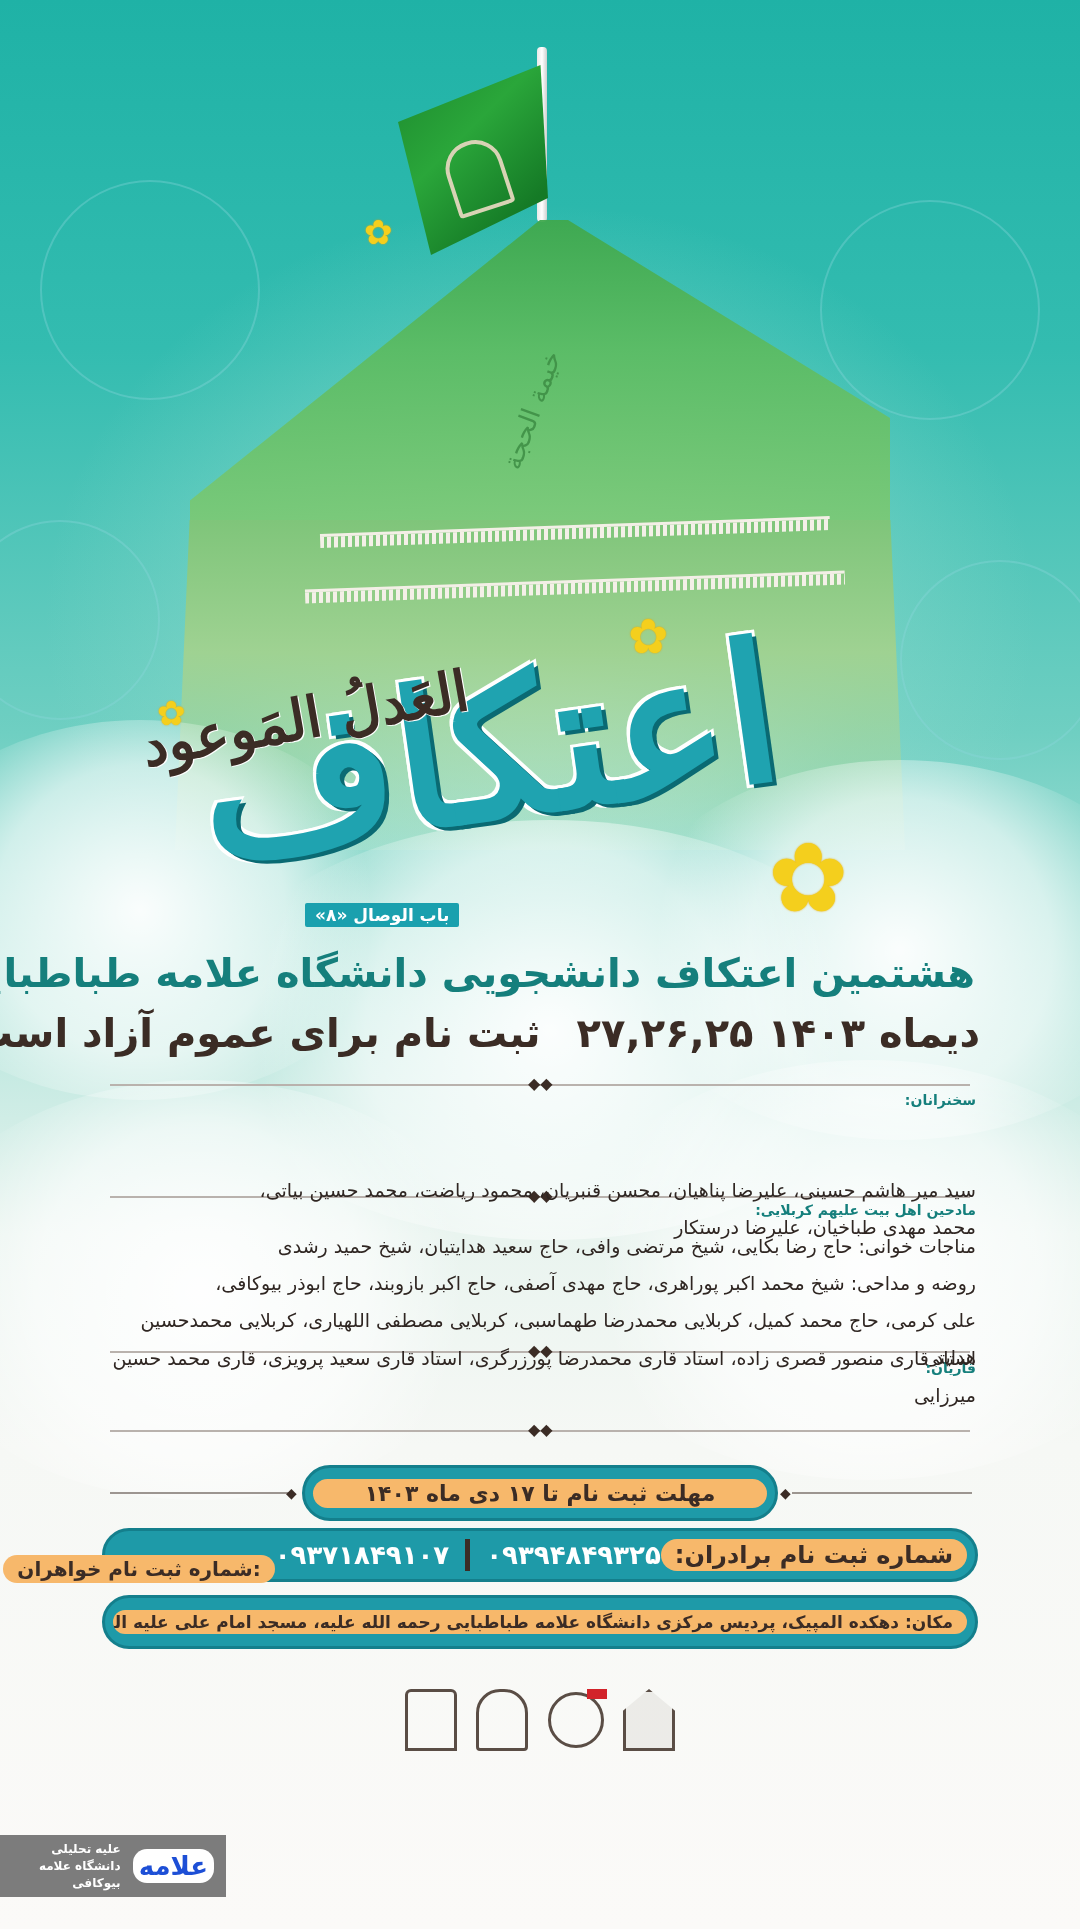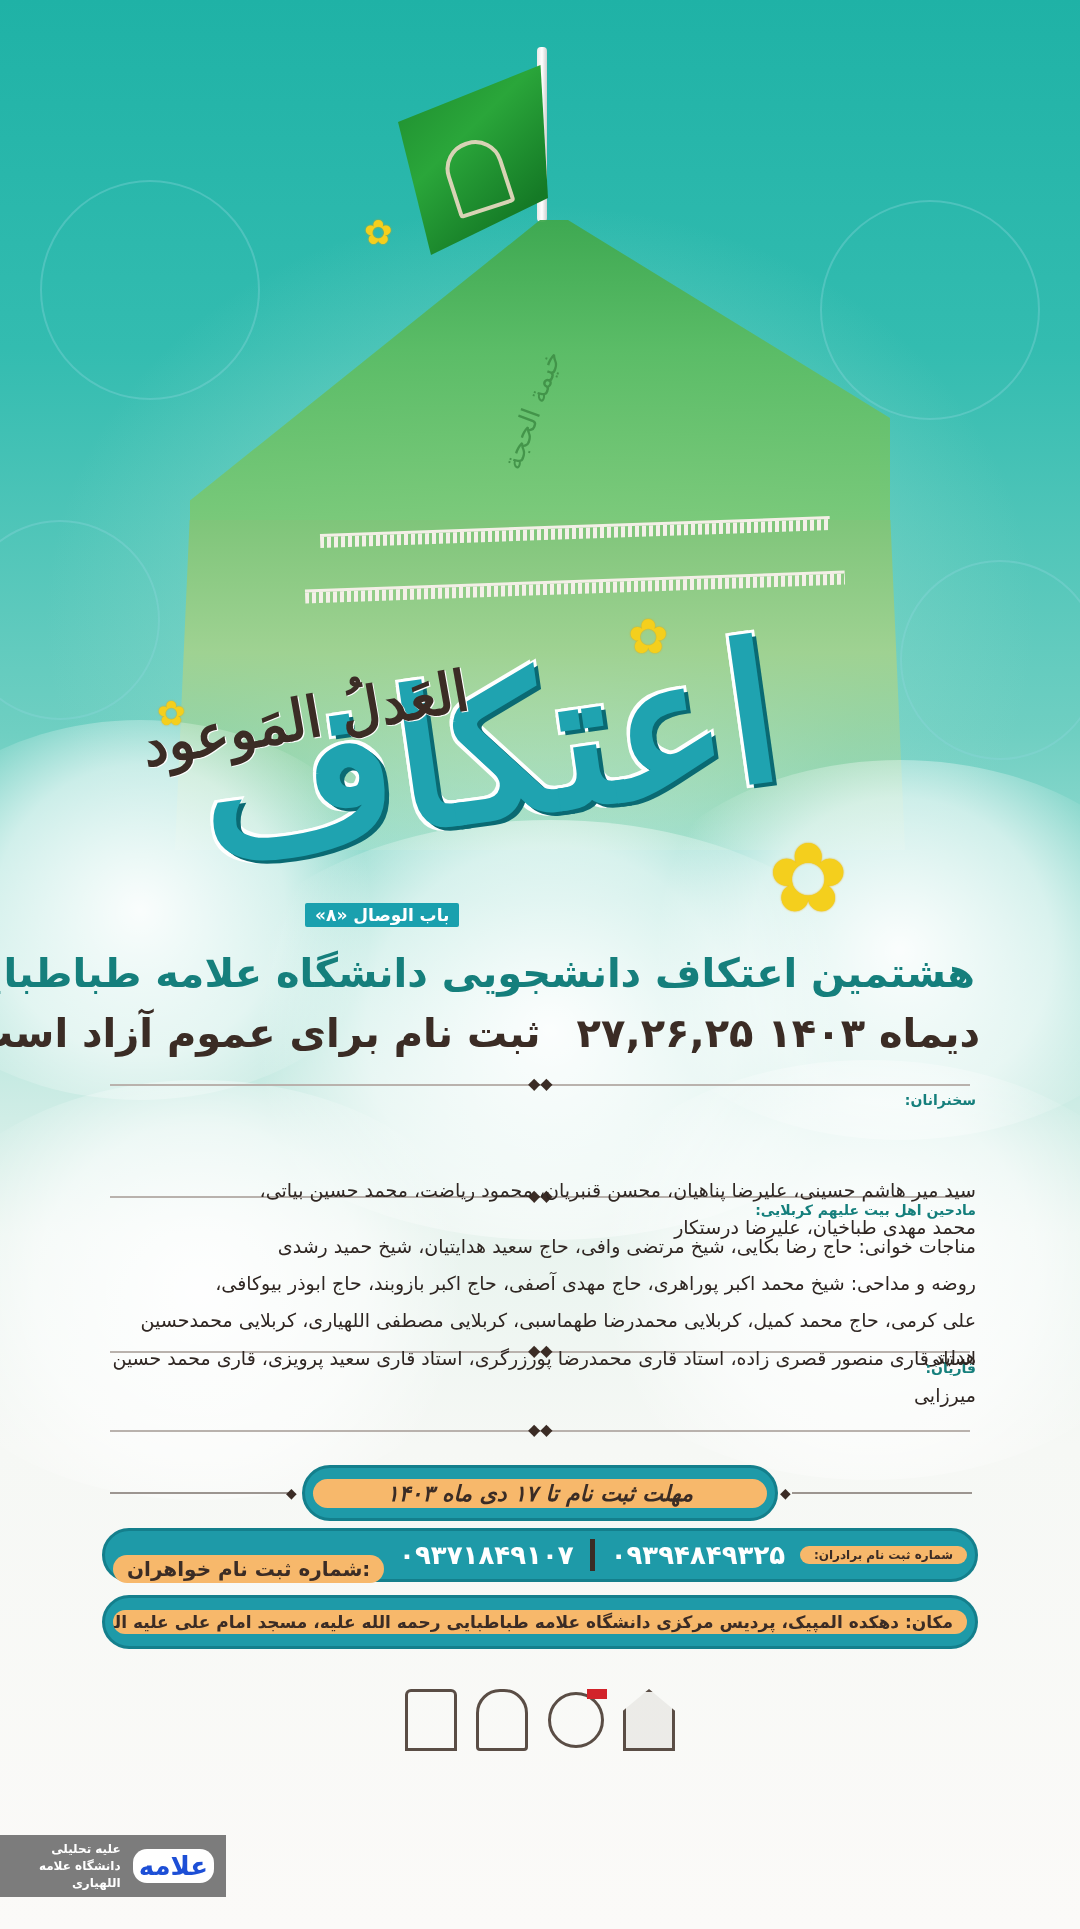--- a/index.html
+++ b/index.html
@@ -240,26 +240,26 @@
 
   <div class="section-title rtl" style="top:1360px;">قاریان:</div>
   <div class="section-body rtl" style="top:1340px;text-align:right;">
     <div>استاد قاری منصور قصری زاده، استاد قاری محمدرضا پورزرگری، استاد قاری سعید پرویزی، قاری محمد حسین میرزایی</div>
   </div>
 
   <div class="deadline-line" style="left:110px;width:180px;"></div>
   <div class="deadline-line" style="left:792px;width:180px;"></div>
   <div class="diamond" style="left:286px;">◆</div>
   <div class="diamond" style="left:780px;">◆</div>
-  <div class="pill-outer" style="left:302px;top:1465px;width:476px;height:56px;justify-content:center;font-style:italic;">
+  <div class="pill-outer" style="left:302px;top:1465px;width:476px;height:56px;justify-content:center;">
     <div class="pill-inner" style="font-size:22px;width:100%;text-align:center;">مهلت ثبت نام تا ۱۷ دی ماه ۱۴۰۳</div>
   </div>
 
   <div class="pill-outer" style="left:102px;top:1528px;width:876px;height:54px;flex-direction:row-reverse;justify-content:space-between;">
-    <div class="pill-inner" style="font-size:12px;">شماره ثبت نام برادران:</div>
+    <div class="pill-inner" style="font-size:24px;">شماره ثبت نام برادران:</div>
     <div style="display:flex;flex-direction:row-reverse;align-items:center;">
       <span class="phone" style="font-size:26px;">۰۹۳۹۴۸۴۹۳۲۵</span>
       <span class="phone-divider"></span>
       <span class="phone" style="font-size:26px;">۰۹۳۷۱۸۴۹۱۰۷</span>
     </div>
     <div class="pill-inner" style="font-size:20px;margin-top:27px;">:شماره ثبت نام خواهران</div>
   </div>
 
   <div class="pill-outer" style="left:102px;top:1595px;width:876px;height:54px;">
     <div class="pill-inner" style="font-size:17px;width:100%;text-align:right;overflow:hidden;">مکان: دهکده المپیک، پردیس مرکزی دانشگاه علامه طباطبایی رحمه الله علیه، مسجد امام علی علیه السلام</div>
@@ -268,17 +268,17 @@
   <div class="logos">
     <div class="logo uni"></div>
     <div class="logo arch"></div>
     <div class="logo circle"></div>
     <div class="logo house"></div>
   </div>
 
   <div class="watermark">
     <div class="wm-text">
       <div>علیه تحلیلی</div>
-      <div>دانشگاه علامه اللهیاری</div>
+      <div>دانشگاه علامه بیوکافی</div>
     </div>
     <div class="wm-logo">علامه</div>
   </div>
 </div>
 
 </body></html>

